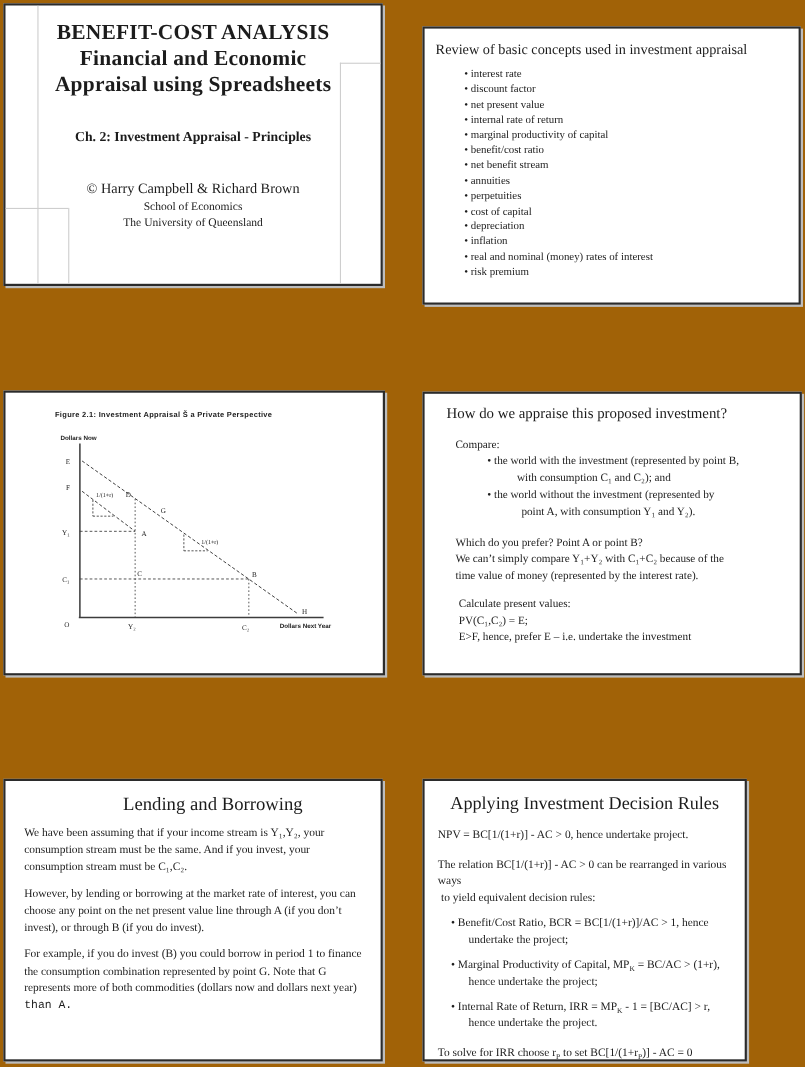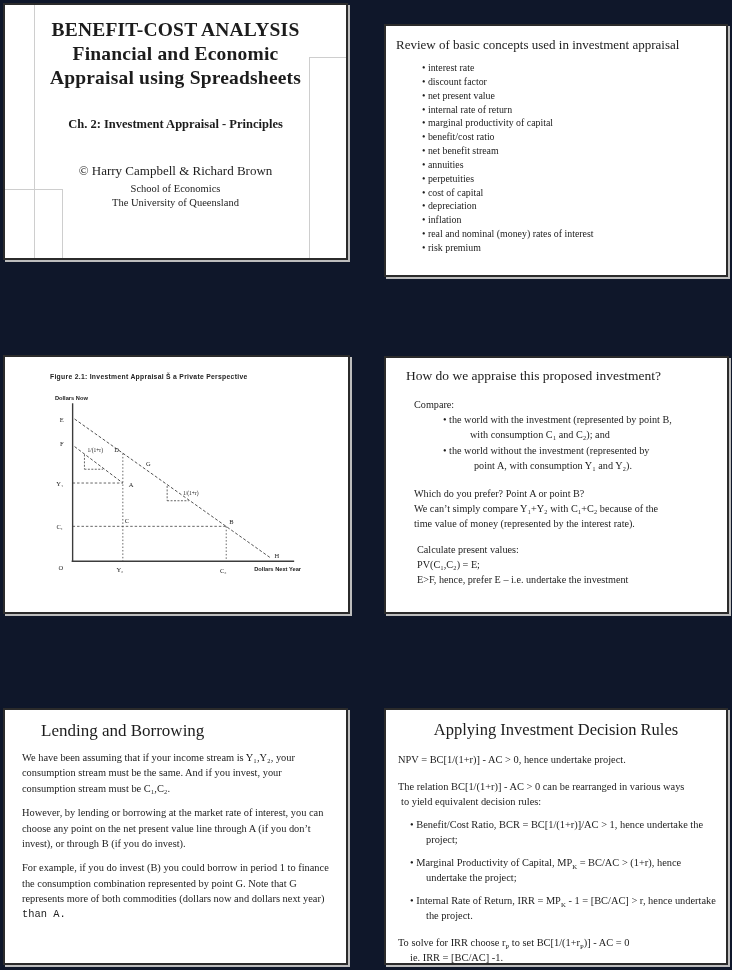--- a/index.html
+++ b/index.html
@@ -1,21 +1,21 @@
 <!DOCTYPE html>
 <html><head>
 <meta charset="utf-8">
 <style>
   html,body{margin:0;padding:0;}
   body{
     width:732px;height:970px;background:#ffffff;overflow:hidden;
     font-family:"Liberation Serif","DejaVu Serif","DejaVu Sans",serif;
     color:#1c1c1c;
   }
-  .page{position:relative;width:732px;height:970px;background:#0f172a;}
+  .page{position:relative;width:732px;height:970px;background:#a16207;}
   .slide{
     position:absolute;background:#ffffff;border:2px solid #2b2b2b;
     box-shadow:2px 2px 0 #bdbdbd;box-sizing:border-box;overflow:hidden;
   }
   .artifact{position:absolute;background:#cecece;}
   
   .s1-title{margin-top:13px;text-align:center;font-weight:bold;font-size:19.5px;line-height:24px;letter-spacing:.2px;}
   .s1-ch{margin-top:27px;text-align:center;font-weight:bold;font-size:12.5px;}
   .s1-auth{margin-top:31px;text-align:center;font-size:13px;}
   .s1-school{margin-top:4px;text-align:center;font-size:10.5px;}
@@ -32,21 +32,21 @@
   .ftitle{font-family:"Liberation Sans","DejaVu Sans",sans-serif;font-size:6.9px;font-weight:bold;letter-spacing:.3px;}
   .fline{stroke:#3c3c3c;fill:none;}
   
   .s4-title{margin:10px 6px 0 20px;font-size:13.5px;}
   .s4-line{font-size:10.2px;line-height:15.2px;}
   .ml28{margin-left:28px;} .ml57{margin-left:57px;} .ml84{margin-left:84px;}
   .ml88{margin-left:88px;} .ml31{margin-left:31px;}
   .gap13{margin-top:13px;} .gap10{margin-top:10px;}
   .b{font-weight:normal;}
   
-  .s5-title{margin-top:11px;text-align:left;font-size:17px;padding-left:36px;}
+  .s5-title{margin-top:11px;text-align:center;font-size:17px;padding-left:36px;}
   .s5-p{margin:9px 14px 0 17px;font-size:10.4px;line-height:15.4px;}
   .s5-p3b{margin:0 14px 0 17px;font-size:10.4px;line-height:15.4px;font-family:Liberation Mono, monospace;}
   
   .s6-title{margin-top:10px;text-align:center;font-size:16.5px;}
   .s6-p{margin:12px 10px 0 12px;font-size:10.4px;line-height:15px;}
   .s6-p2b{margin:0 10px 0 15px;font-size:10.4px;line-height:15px;}
   .s6-bullet{margin:8px 10px 0 12px;padding-left:28px;text-indent:-16px;font-size:10.4px;line-height:15px;}
   .s6-p3b{margin:0 10px 0 24px;font-size:10.4px;line-height:15px;}
   sub{font-size:0.65em;line-height:0;}
 </style>
@@ -148,21 +148,21 @@
   </section>
 
   <section class="slide" style="left:3px;top:708px;width:345px;height:257px;">
     <div class="s5-title">Lending and Borrowing</div>
     <div class="s5-p">We have been assuming that if your income stream is Y₁,Y₂, your consumption stream must be the same. And if you invest, your consumption stream must be C₁,C₂.</div>
     <div class="s5-p">However, by lending or borrowing at the market rate of interest, you can choose any point on the net present value line through A (if you don’t invest), or through B (if you do invest).</div>
     <div class="s5-p">For example, if you do invest (B) you could borrow in period 1 to finance the consumption combination represented by point G. Note that G represents more of both commodities (dollars now and dollars next year)</div>
     <div class="s5-p3b">than A.</div>
   </section>
 
-  <section class="slide" style="left:384px;top:708px;width:344px;height:257px;">
+  <section class="slide" style="left:384px;top:708px;width:295px;height:257px;">
     <div class="s6-title">Applying Investment Decision Rules</div>
     <div class="s6-p">NPV = BC[1/(1+r)] - AC &gt; 0, hence undertake project.</div>
     <div class="s6-p">The relation BC[1/(1+r)] - AC &gt; 0 can be rearranged in various ways</div>
     <div class="s6-p2b">to yield equivalent decision rules:</div>
     <div class="s6-bullet">•  Benefit/Cost Ratio, BCR = BC[1/(1+r)]/AC &gt; 1, hence undertake the project;</div>
     <div class="s6-bullet"><span>•  Marginal Productivity of Capital, MP</span><sub>K</sub><span> = BC/AC &gt; (1+r), hence undertake the project;</span></div>
     <div class="s6-bullet"><span>•  Internal Rate of Return, IRR = MP</span><sub>K</sub><span> - 1 = [BC/AC] &gt; r, hence undertake the project.</span></div>
     <div class="s6-p"><span>To solve for IRR choose r</span><sub>P</sub><span> to set BC[1/(1+r</span><sub>P</sub><span>)] - AC = 0</span></div>
     <div class="s6-p3b">ie. IRR = [BC/AC] -1.</div>
   </section>

